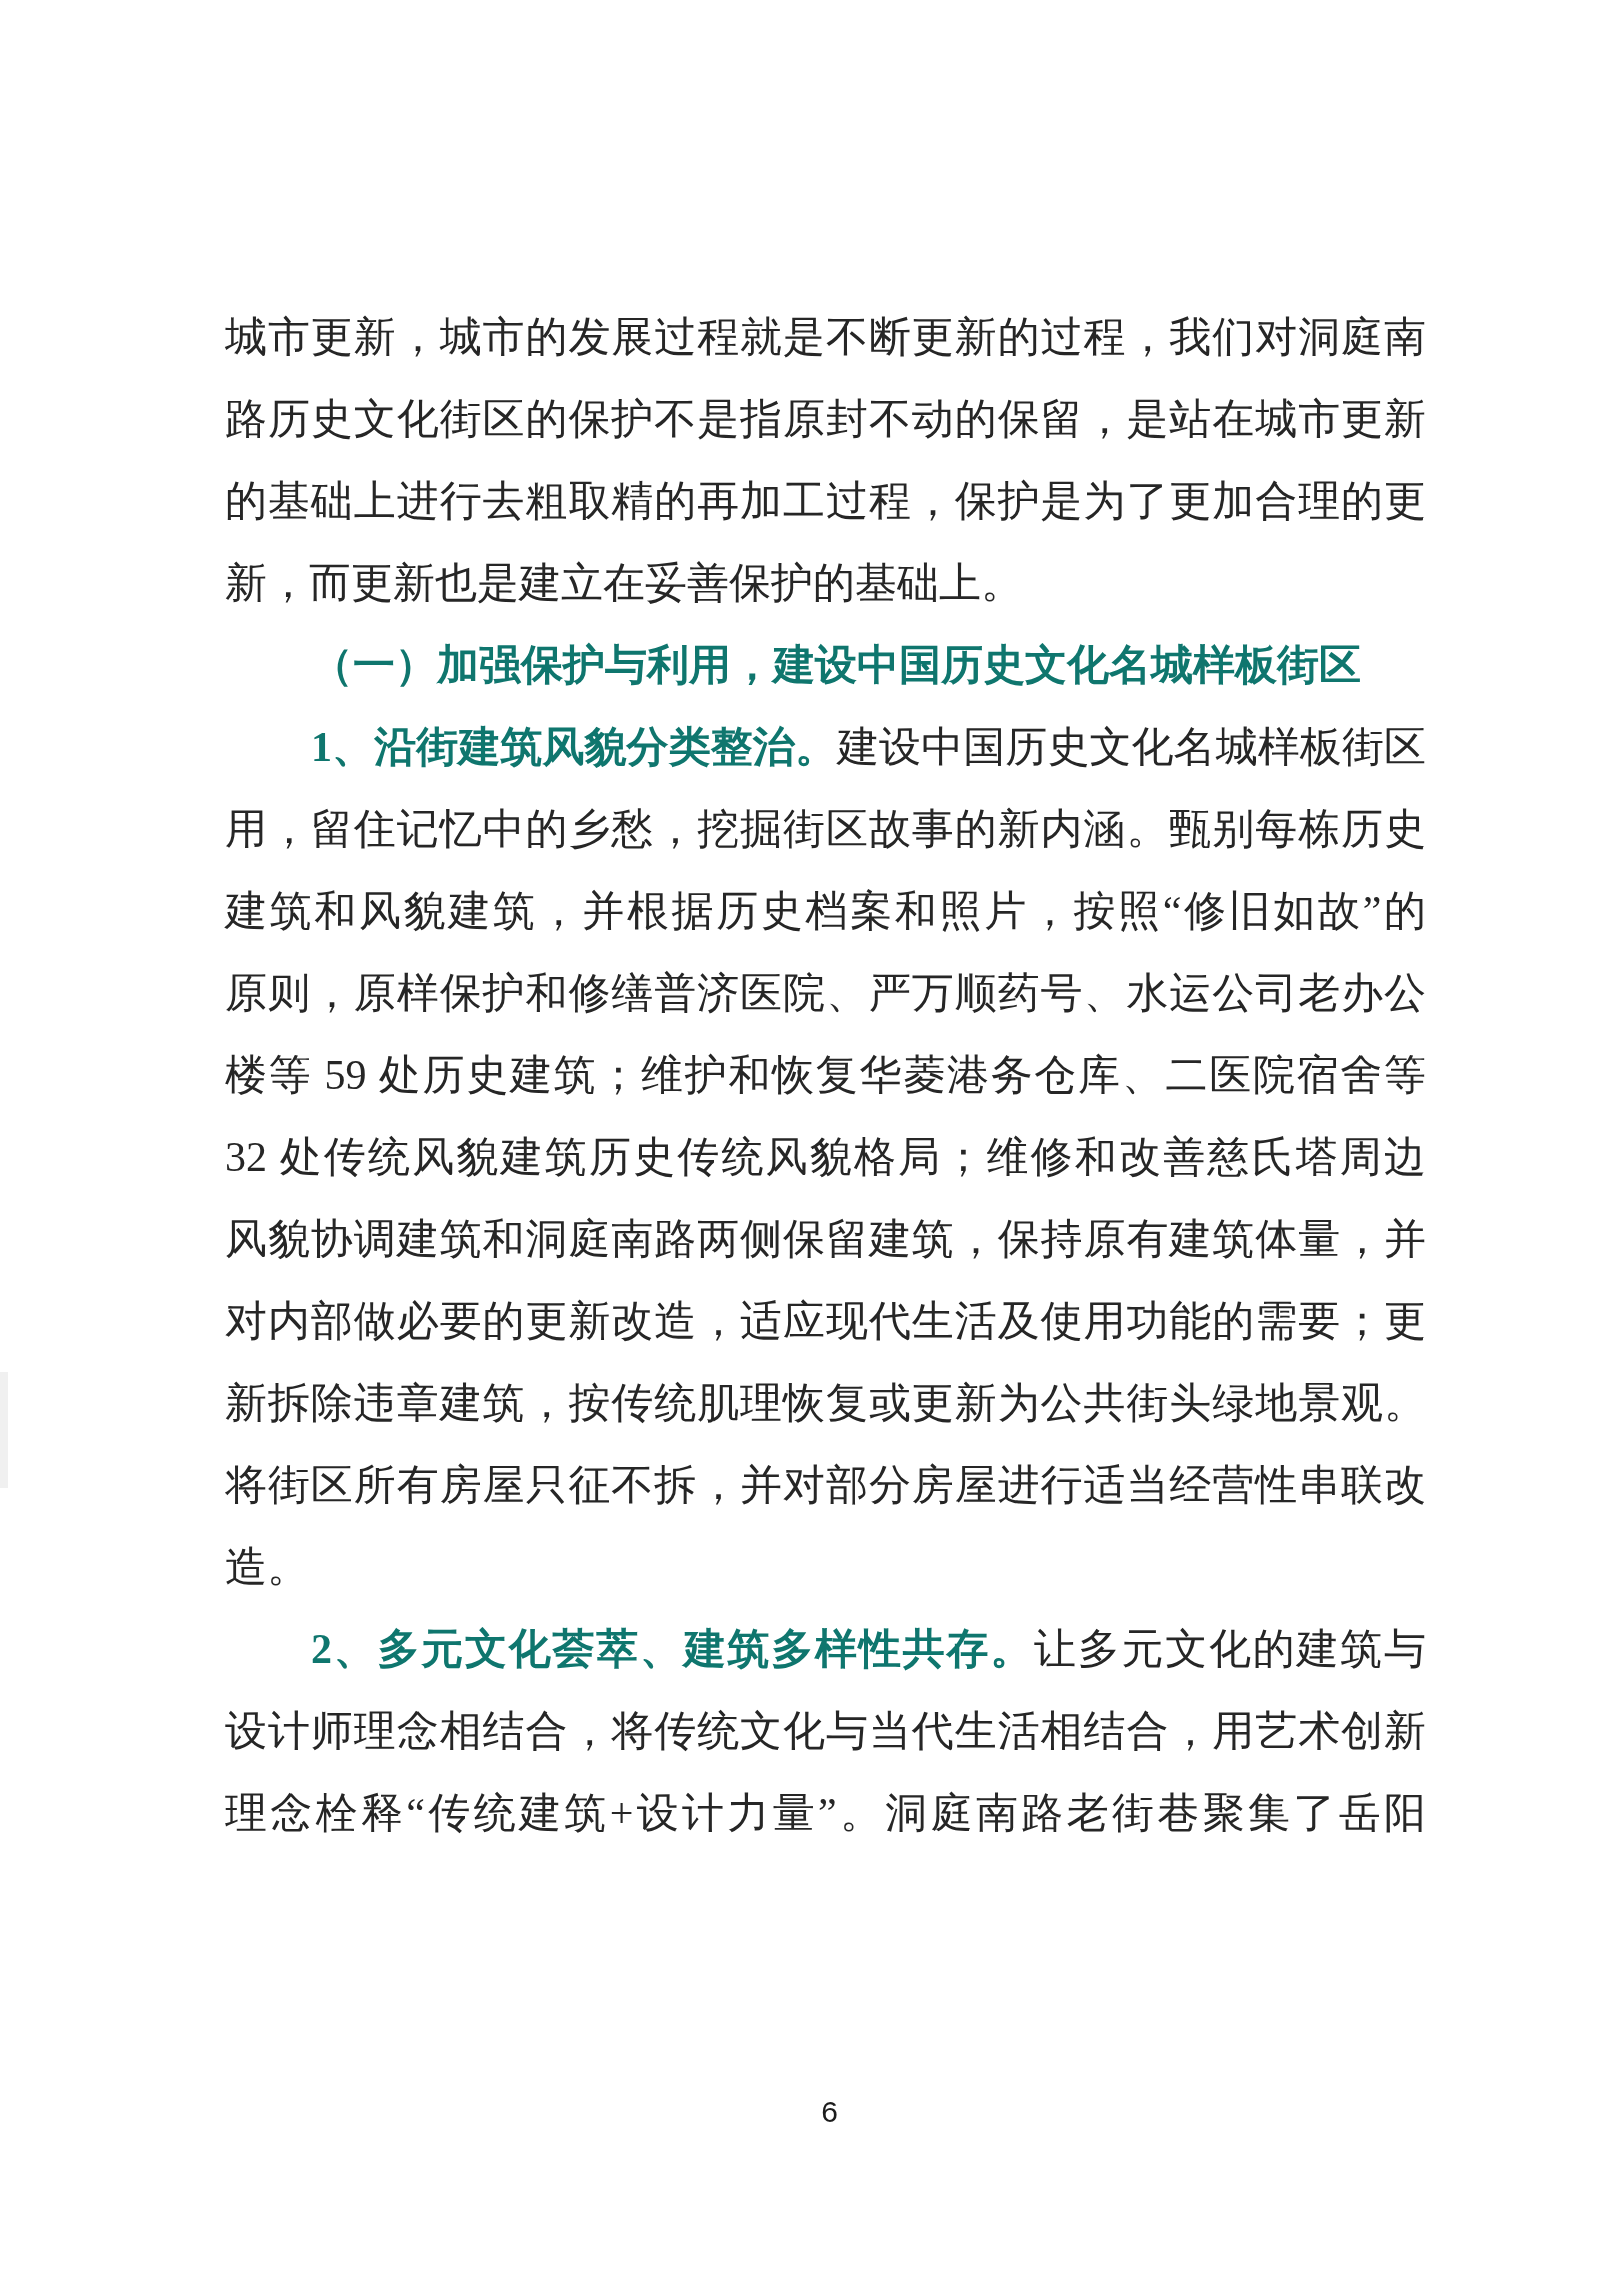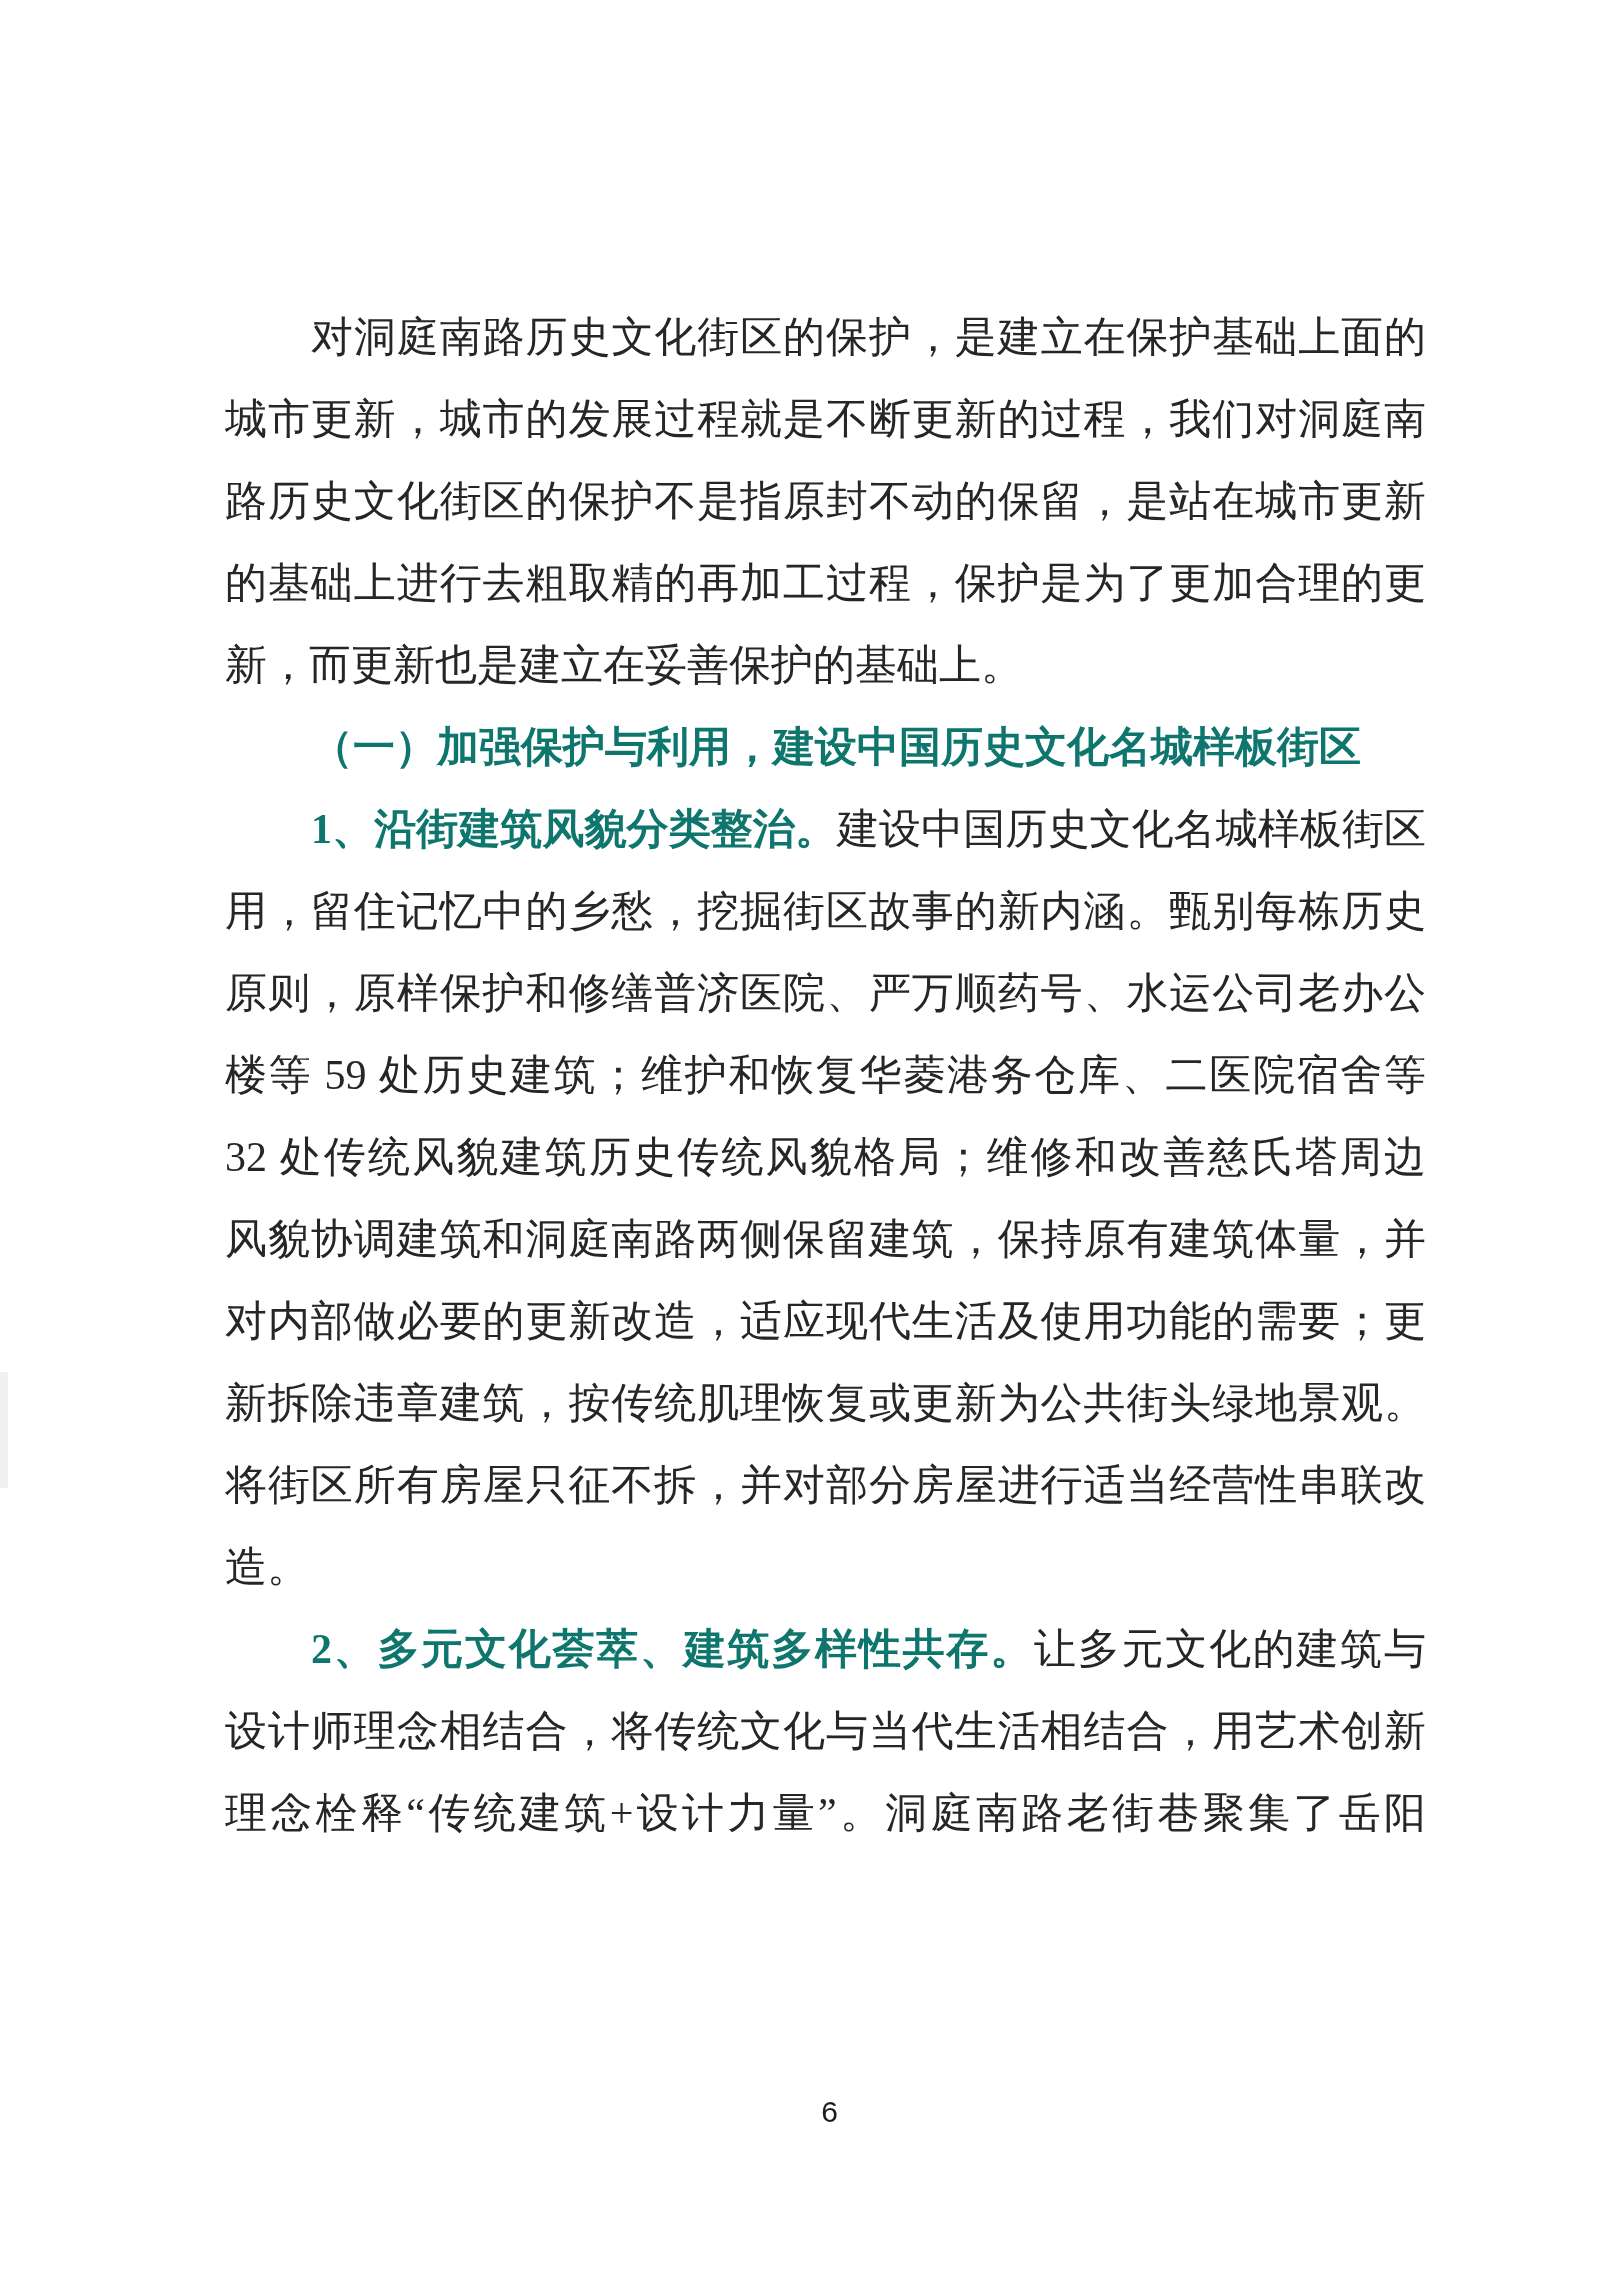--- a/index.html
+++ b/index.html
@@ -60,28 +60,28 @@
     height: 116px;
     background: #f0f0f0;
   }
 </style>
 </head>
 <body>
 
 <div class="page">
   <div class="scan-artifact"></div>
   <div class="text-block">
-      <div class="line indent"><span class="seg">对洞庭南路历史文化街区的保护，是建立在保护基础上面的</span></div>
       <div class="line"><span class="seg">城市更新，城市的发展过程就是不断更新的过程，我们对洞庭南</span></div>
       <div class="line"><span class="seg">路历史文化街区的保护不是指原封不动的保留，是站在城市更新</span></div>
       <div class="line"><span class="seg">的基础上进行去粗取精的再加工过程，保护是为了更加合理的更</span></div>
       <div class="line last"><span class="seg">新，而更新也是建立在妥善保护的基础上。</span></div>
       <div class="line indent last"><span class="seg b">（一）加强保护与利用，建设中国历史文化名城样板街区</span></div>
       <div class="line indent"><span class="seg b">1、沿街建筑风貌分类整治。</span><span class="seg">建设中国历史文化名城样板街区</span></div>
       <div class="line"><span class="seg">用，留住记忆中的乡愁，挖掘街区故事的新内涵。甄别每栋历史</span></div>
+      <div class="line"><span class="seg">建筑和风貌建筑，并根据历史档案和照片，按照“修旧如故”的</span></div>
       <div class="line"><span class="seg">原则，原样保护和修缮普济医院、严万顺药号、水运公司老办公</span></div>
       <div class="line"><span class="seg">楼等 59 处历史建筑；维护和恢复华菱港务仓库、二医院宿舍等</span></div>
       <div class="line"><span class="seg">32 处传统风貌建筑历史传统风貌格局；维修和改善慈氏塔周边</span></div>
       <div class="line"><span class="seg">风貌协调建筑和洞庭南路两侧保留建筑，保持原有建筑体量，并</span></div>
       <div class="line"><span class="seg">对内部做必要的更新改造，适应现代生活及使用功能的需要；更</span></div>
       <div class="line"><span class="seg">新拆除违章建筑，按传统肌理恢复或更新为公共街头绿地景观。</span></div>
       <div class="line"><span class="seg">将街区所有房屋只征不拆，并对部分房屋进行适当经营性串联改</span></div>
       <div class="line last"><span class="seg">造。</span></div>
       <div class="line indent"><span class="seg b">2、多元文化荟萃、建筑多样性共存。</span><span class="seg">让多元文化的建筑与</span></div>
       <div class="line"><span class="seg">设计师理念相结合，将传统文化与当代生活相结合，用艺术创新</span></div>

